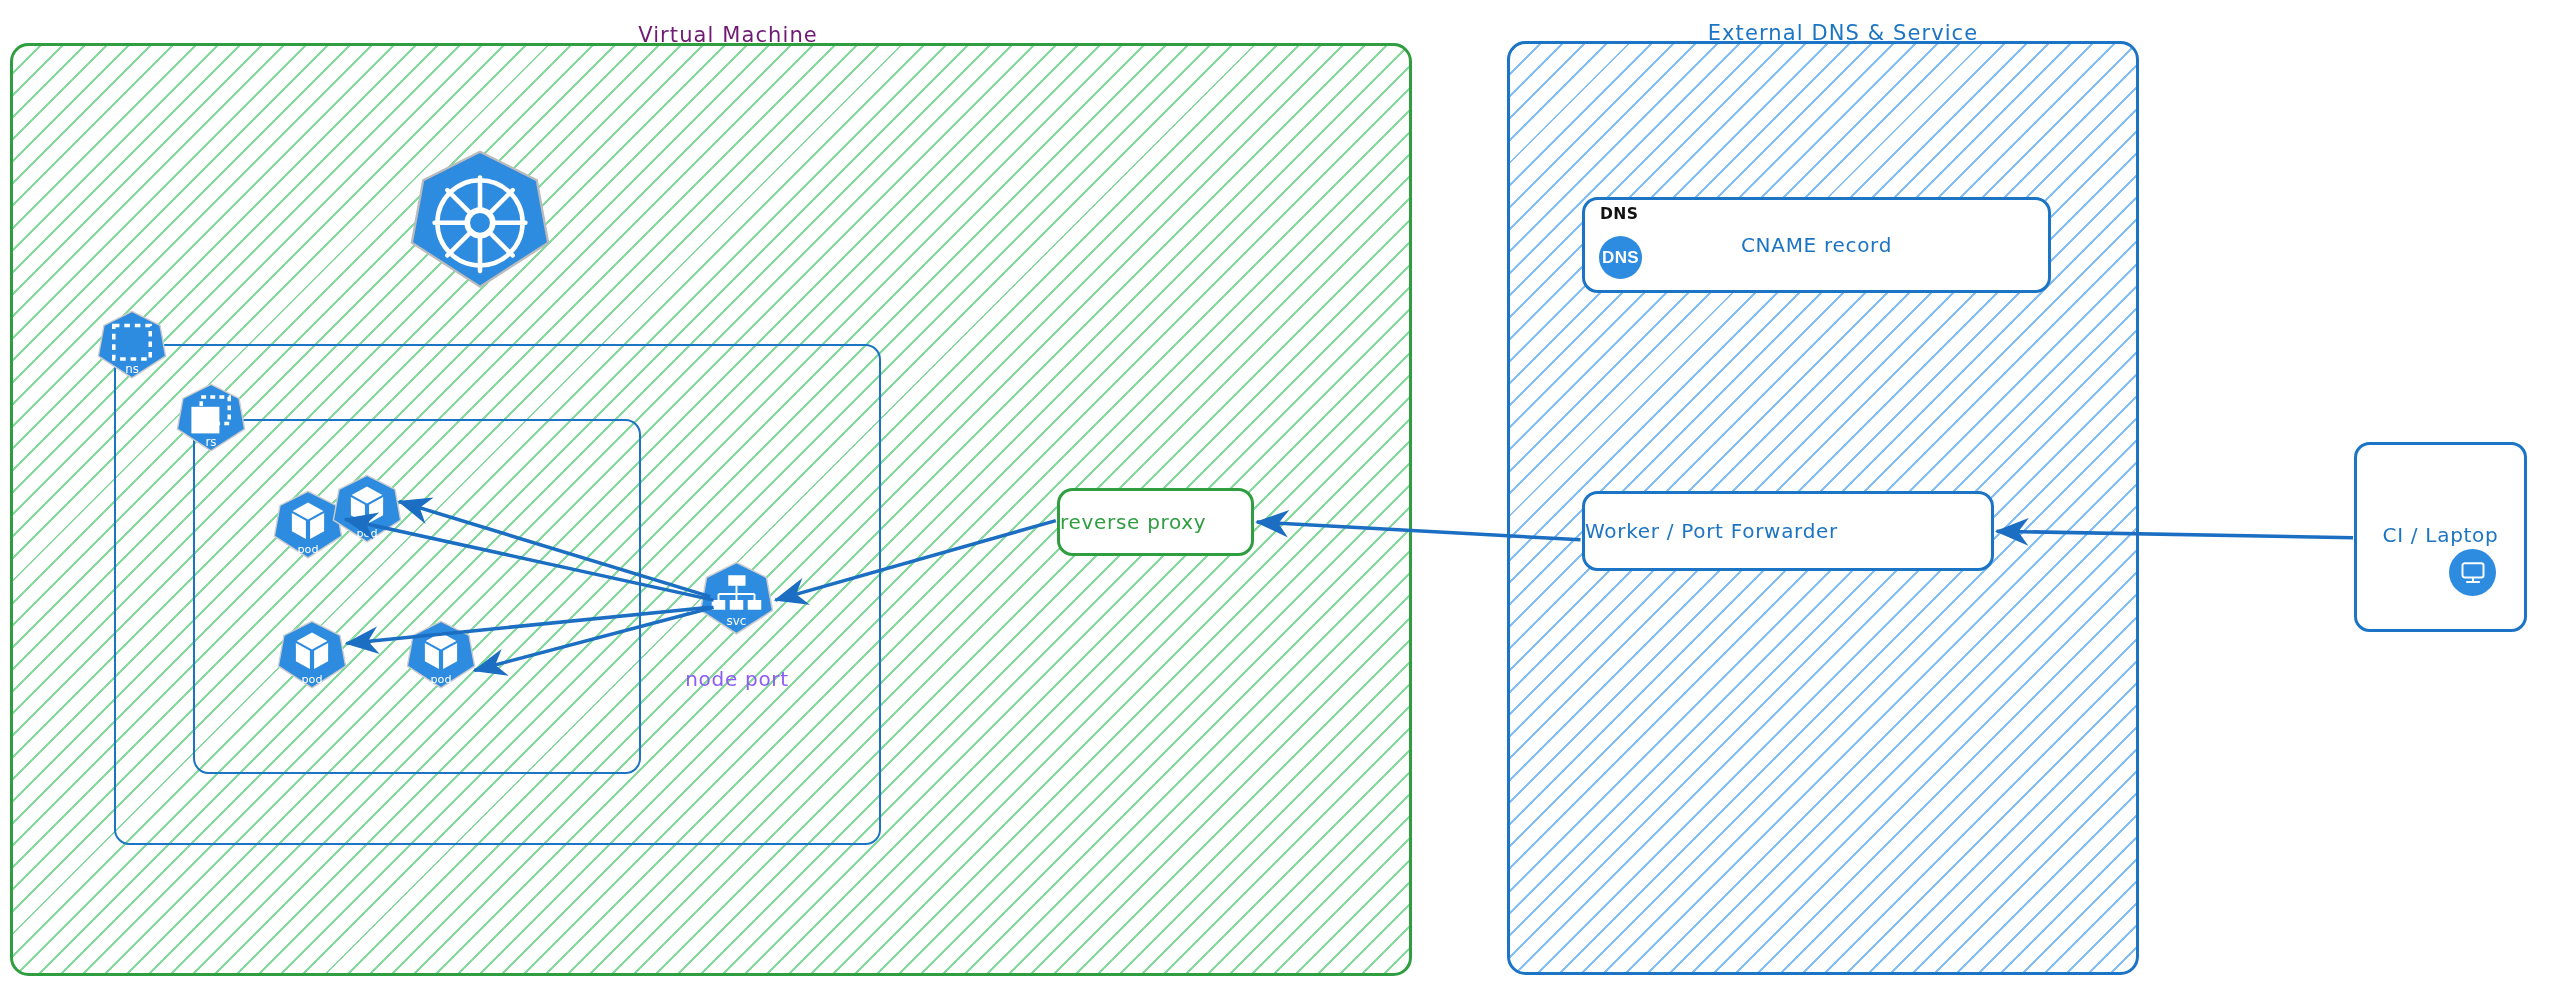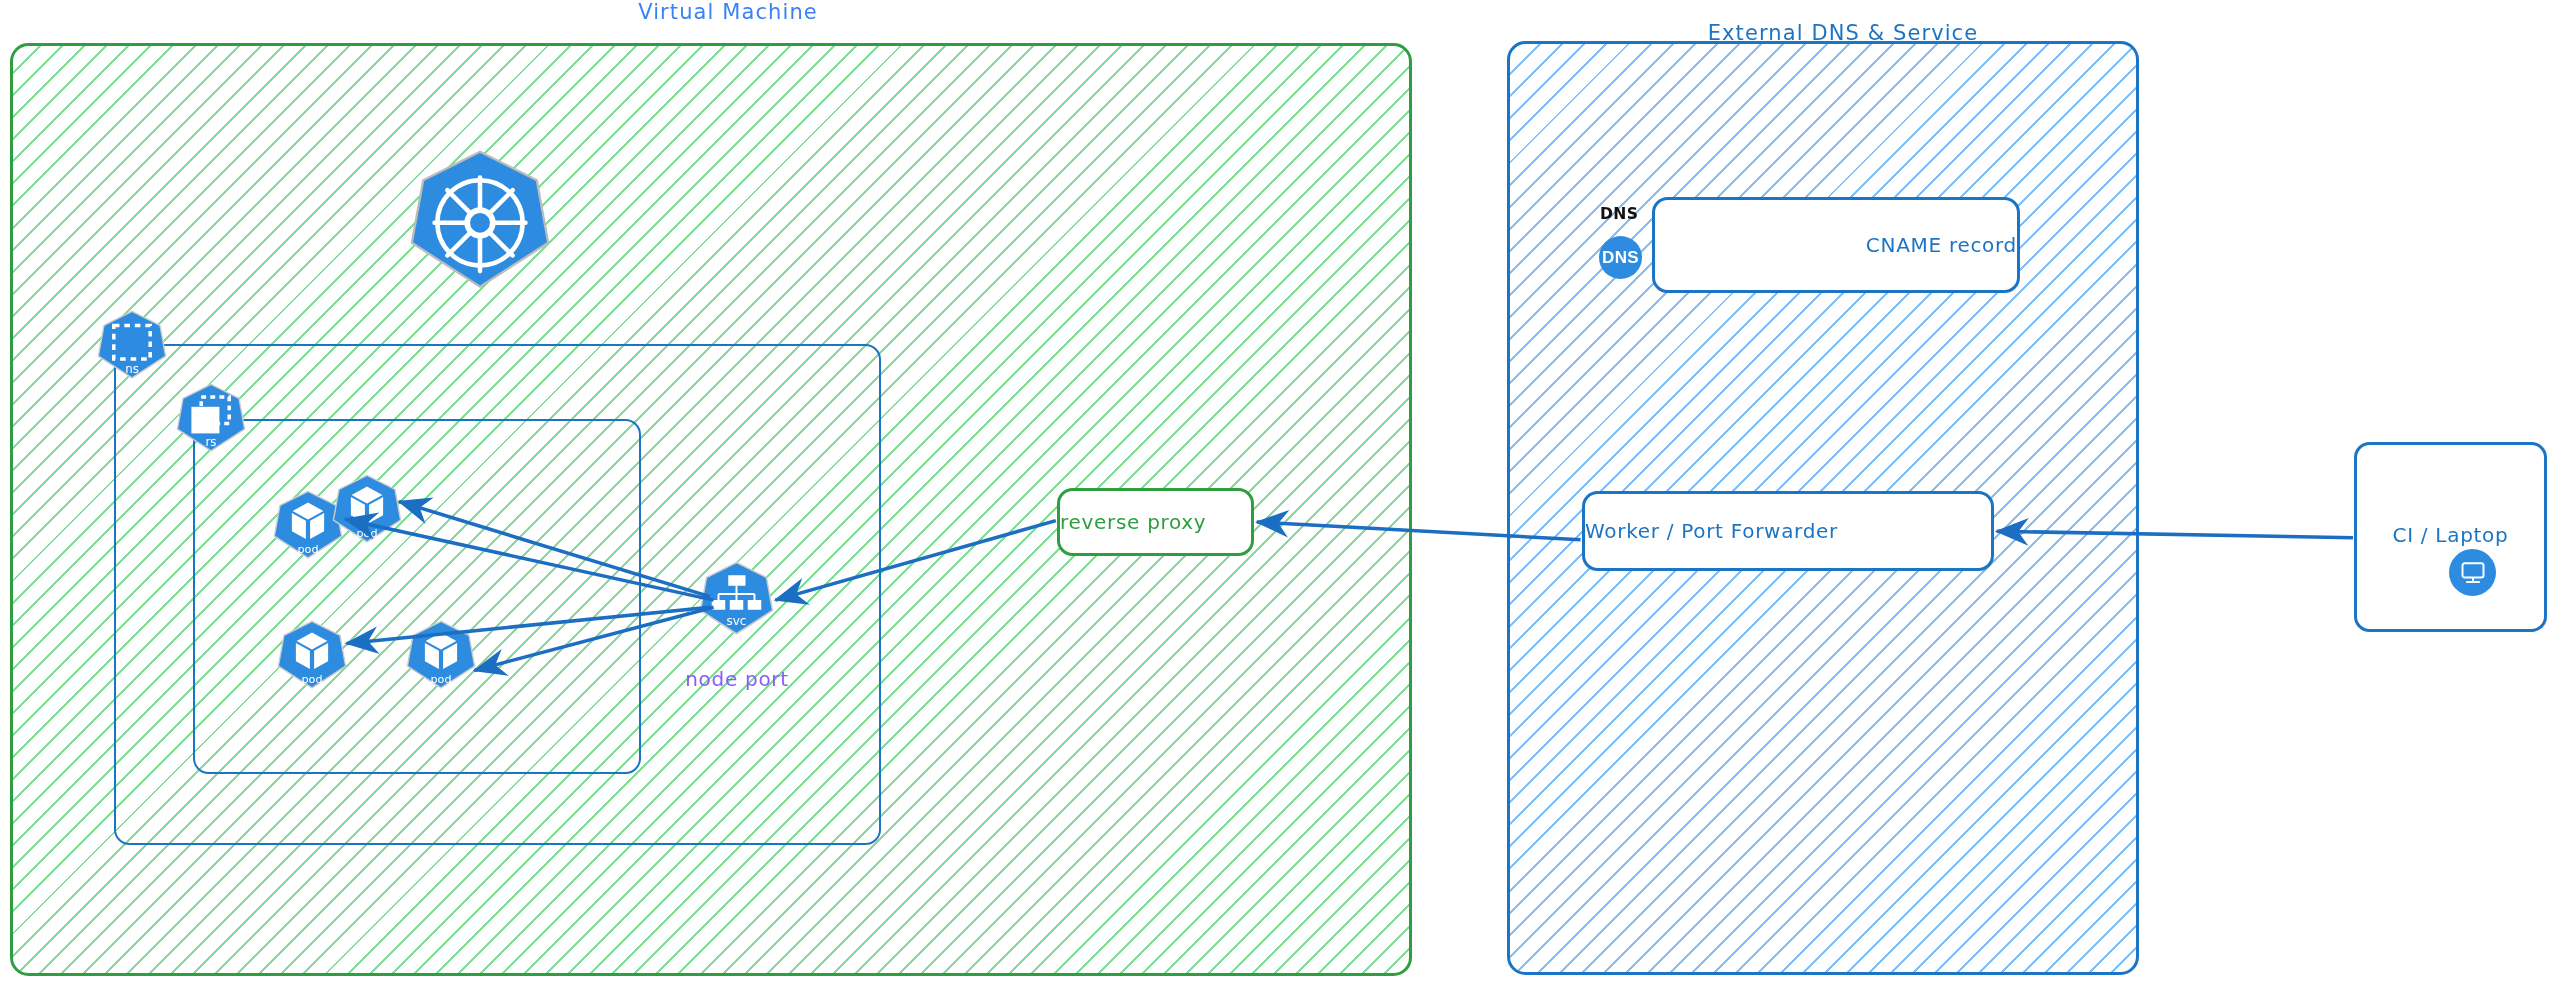--- a/index.html
+++ b/index.html
@@ -20,21 +20,21 @@
 
   
   .panel-title {
     position: absolute;
     font-family: "DejaVu Sans", sans-serif;
     font-size: 21px;
     letter-spacing: 1.1px;
     white-space: nowrap;
     transform: translateX(-50%);
   }
-  .title-green { color: #3b82f6; }
+  .title-green { color: #701a75; margin-top: 23px; }
   .title-blue  { color: #1c74c4; margin-top: 20px; }
 
   
   .panel {
     position: absolute;
     box-sizing: border-box;
     border-radius: 18.5px;
   }
   .panel-vm {
     border: 3.6px solid #2f9e41;
@@ -246,31 +246,31 @@
   </svg>
 
   <div class="free-text" style="left:737px; top:667px;">node port</div>
 
   <div class="box box-green" style="left:1057px; top:488px; width:197px; height:68px;">
     <span class="box-label label-green">reverse proxy</span>
   </div>
 
   <div class="panel panel-dns" style="left:1507px; top:41px; width:632px; height:934px;"></div>
 
-  <div class="box box-blue" style="left:1652px; top:197px; width:368px; height:96px; justify-content:flex-end;">
+  <div class="box box-blue" style="left:1582px; top:197px; width:469px; height:96px; justify-content:center;">
     <span class="box-label label-blue">CNAME record</span>
   </div>
   <div class="corner-label" style="left:1600px; top:205px;">DNS</div>
   <div class="dns-circle" style="left:1599px; top:236px; width:43px; height:43px; font-size:17px;">DNS</div>
 
   <div class="box box-blue" style="left:1582px; top:491px; width:412px; height:80px;">
     <span class="box-label label-blue">Worker / Port Forwarder</span>
   </div>
 
-  <div class="box box-blue" style="left:2354px; top:442px; width:193px; height:190px; flex-direction:column; justify-content:center;">
+  <div class="box box-blue" style="left:2354px; top:442px; width:173px; height:190px; flex-direction:column; justify-content:center;">
     <span class="box-label label-blue" style="margin-bottom:4.3px;">CI / Laptop</span>
   </div>
   <div class="monitor-circle" style="left:2449px; top:549px; width:47px; height:47px;">
     <svg width="30" height="30" viewBox="0 0 40 40">
       <rect x="6" y="7" width="28" height="19" rx="3" fill="none" stroke="#ffffff" stroke-width="2.6"></rect>
       <line x1="20" y1="26" x2="20" y2="31" stroke="#ffffff" stroke-width="2.6"></line>
       <line x1="12" y1="32" x2="28" y2="32" stroke="#ffffff" stroke-width="2.8" stroke-linecap="round"></line>
     </svg>
   </div>
 

